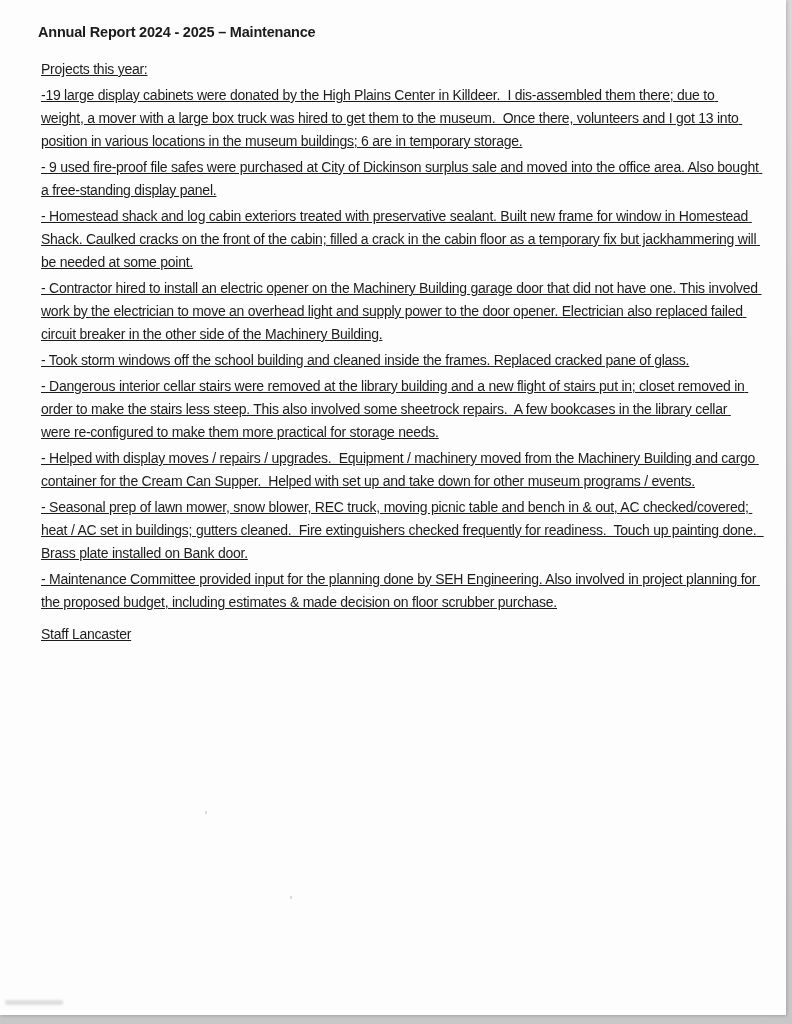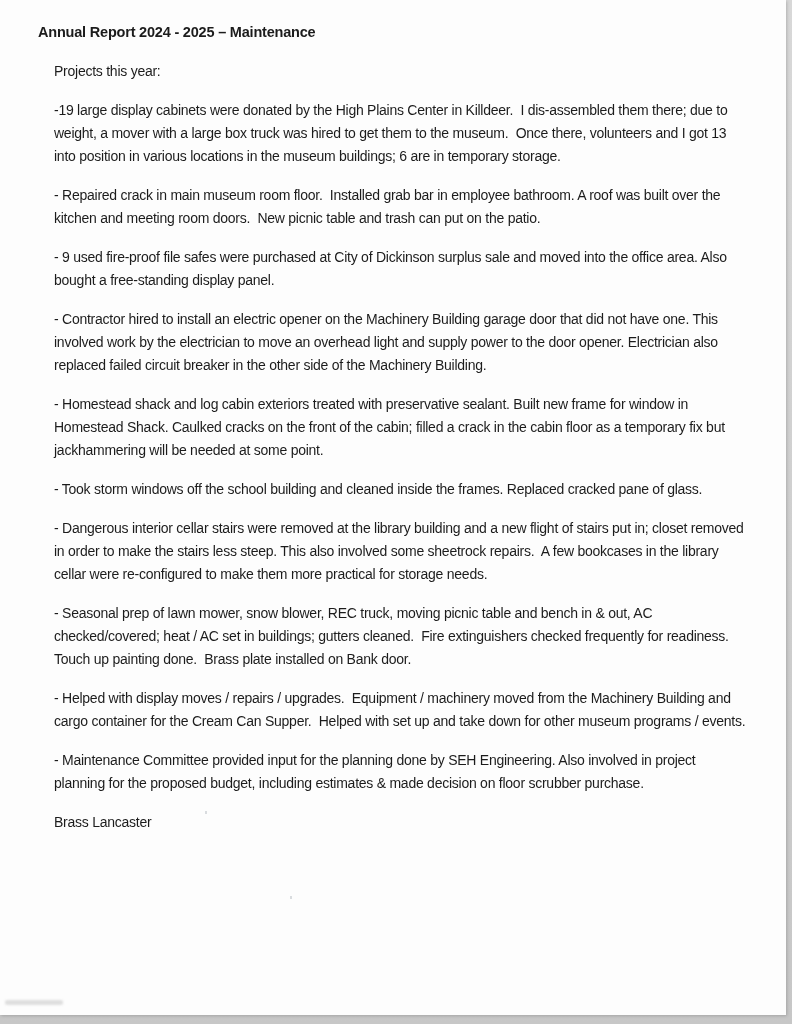--- a/index.html
+++ b/index.html
@@ -43,22 +43,23 @@
     line-height: 23px;
   }
   h1.title {
     font-size: 14.5px;
     font-weight: 700;
     margin: 0 0 14px 0;
     line-height: 23px;
     letter-spacing: -0.2px;
   }
   .line {
-    margin: 16px;
+    margin: 3px;
     white-space: pre-wrap;
+    text-decoration: underline;
   }
   .signature {
     margin-top: 9px;
   }
   .smudge {
     position: absolute;
     left: 5px;
     top: 1000px;
     width: 58px;
     height: 5px;
@@ -78,31 +79,30 @@
 </head>
 <body>
 
 <div class="scan-bg">
   <div class="page">
     <div class="content">
       <h1 class="title">Annual Report 2024 - 2025 – Maintenance</h1>
       <p class="line">Projects this year:</p>
       <div>
           <p class="line">-19 large display cabinets were donated by the High Plains Center in Killdeer.  I dis-assembled them there; due to weight, a mover with a large box truck was hired to get them to the museum.  Once there, volunteers and I got 13 into position in various locations in the museum buildings; 6 are in temporary storage.</p>
-          <p class="line">- Repaired crack in main museum room floor.  Installed grab bar in employee bathroom. A roof was built over the kitchen and meeting room doors.  New picnic table and trash can put on the patio.</p>
           <p class="line">- 9 used fire-proof file safes were purchased at City of Dickinson surplus sale and moved into the office area. Also bought a free-standing display panel.</p>
+          <p class="line">- Homestead shack and log cabin exteriors treated with preservative sealant. Built new frame for window in Homestead Shack. Caulked cracks on the front of the cabin; filled a crack in the cabin floor as a temporary fix but jackhammering will be needed at some point.</p>
           <p class="line">- Contractor hired to install an electric opener on the Machinery Building garage door that did not have one. This involved work by the electrician to move an overhead light and supply power to the door opener. Electrician also replaced failed circuit breaker in the other side of the Machinery Building.</p>
-          <p class="line">- Homestead shack and log cabin exteriors treated with preservative sealant. Built new frame for window in Homestead Shack. Caulked cracks on the front of the cabin; filled a crack in the cabin floor as a temporary fix but jackhammering will be needed at some point.</p>
           <p class="line">- Took storm windows off the school building and cleaned inside the frames. Replaced cracked pane of glass.</p>
           <p class="line">- Dangerous interior cellar stairs were removed at the library building and a new flight of stairs put in; closet removed in order to make the stairs less steep. This also involved some sheetrock repairs.  A few bookcases in the library cellar were re-configured to make them more practical for storage needs.</p>
+          <p class="line">- Helped with display moves / repairs / upgrades.  Equipment / machinery moved from the Machinery Building and cargo container for the Cream Can Supper.  Helped with set up and take down for other museum programs / events.</p>
           <p class="line">- Seasonal prep of lawn mower, snow blower, REC truck, moving picnic table and bench in &amp; out, AC checked/covered; heat / AC set in buildings; gutters cleaned.  Fire extinguishers checked frequently for readiness.  Touch up painting done.  Brass plate installed on Bank door.</p>
-          <p class="line">- Helped with display moves / repairs / upgrades.  Equipment / machinery moved from the Machinery Building and cargo container for the Cream Can Supper.  Helped with set up and take down for other museum programs / events.</p>
           <p class="line">- Maintenance Committee provided input for the planning done by SEH Engineering. Also involved in project planning for the proposed budget, including estimates &amp; made decision on floor scrubber purchase.</p>
         </div>
       <div class="signature">
-        <p class="line">Brass Lancaster</p>
+        <p class="line">Staff Lancaster</p>
       </div>
     </div>
     <div class="smudge"></div>
     <div class="speck" style="left:205px; top:811px;"></div>
     <div class="speck" style="left:290px; top:896px;"></div>
   </div>
 </div>
 
 </body></html>

